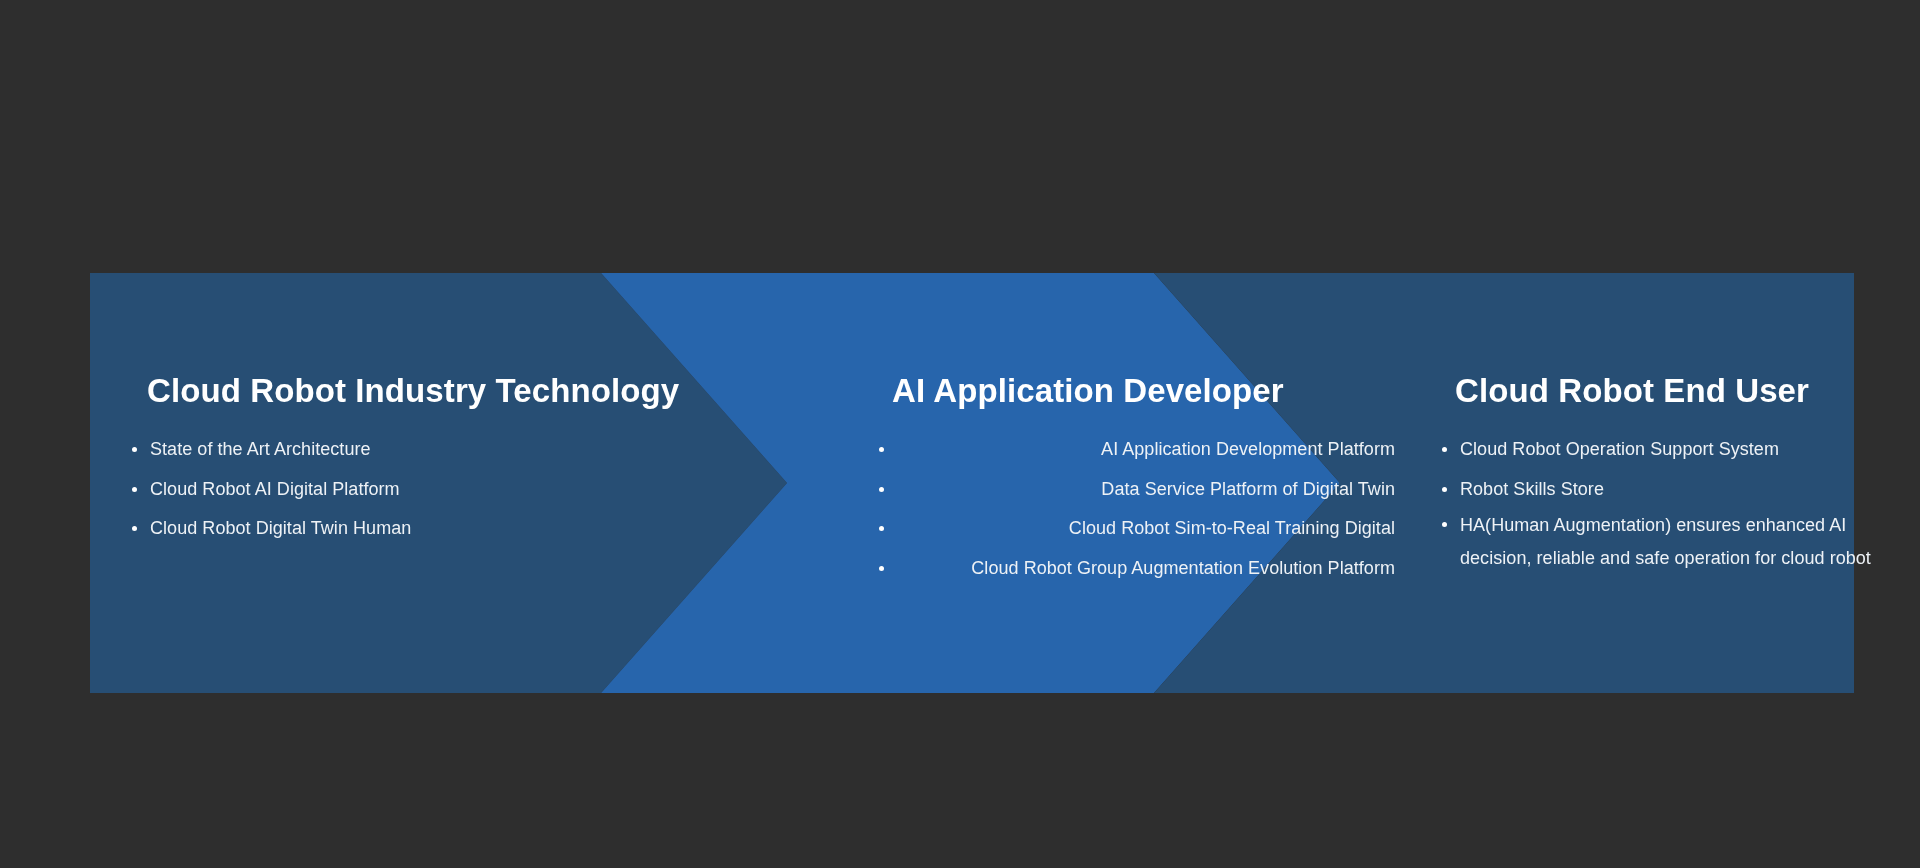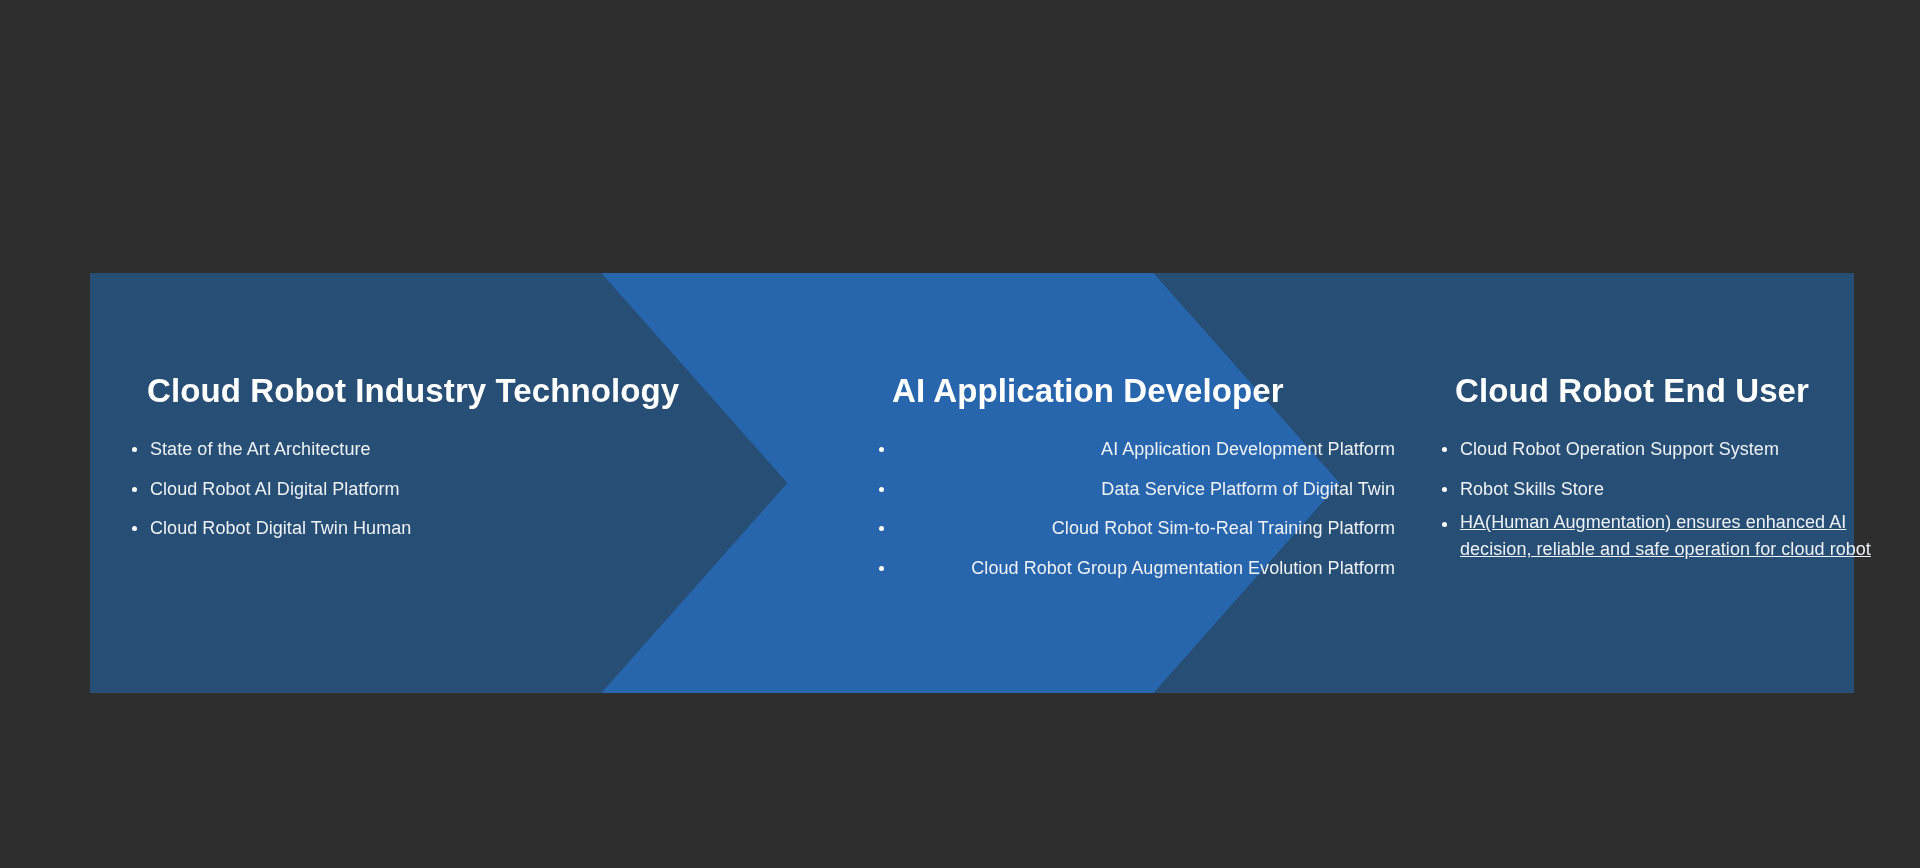--- a/index.html
+++ b/index.html
@@ -91,22 +91,21 @@
     content: "";
     position: absolute;
     left: 4px;
     top: 17px;
     width: 5px;
     height: 5px;
     border-radius: 50%;
     background: #ffffff;
   }
   .bullet-item.multiline {
-    line-height: 27px;
-    text-decoration: underline;
+    line-height: 33px;
   }
   .bullet-item.multiline::before {
     top: 13px;
   }
 </style>
 </head>
 <body style="background: rgb(46, 46, 46);">
 
 <div id="diagram-stage">
 
@@ -128,21 +127,21 @@
         <li class="bullet-item">Cloud Robot AI Digital Platform</li>
         <li class="bullet-item">Cloud Robot Digital Twin Human</li>
       </ul>
     </div>
 
     <div class="panel-text panel-2-text">
       <div class="panel-title">AI Application Developer</div>
       <ul class="bullet-list">
         <li class="bullet-item">AI Application Development Platform</li>
         <li class="bullet-item">Data Service Platform of Digital Twin</li>
-        <li class="bullet-item">Cloud Robot Sim-to-Real Training Platform</li>
+        <li class="bullet-item">Cloud Robot Sim-to-Real Training Digital</li>
         <li class="bullet-item">Cloud Robot Group Augmentation Evolution Platform</li>
       </ul>
     </div>
 
     <div class="panel-text panel-3-text">
       <div class="panel-title">Cloud Robot End User</div>
       <ul class="bullet-list">
         <li class="bullet-item">Cloud Robot Operation Support System</li>
         <li class="bullet-item">Robot Skills Store</li>
         <li class="bullet-item multiline">HA(Human Augmentation) ensures enhanced AI decision, reliable and safe operation for cloud robot</li>

